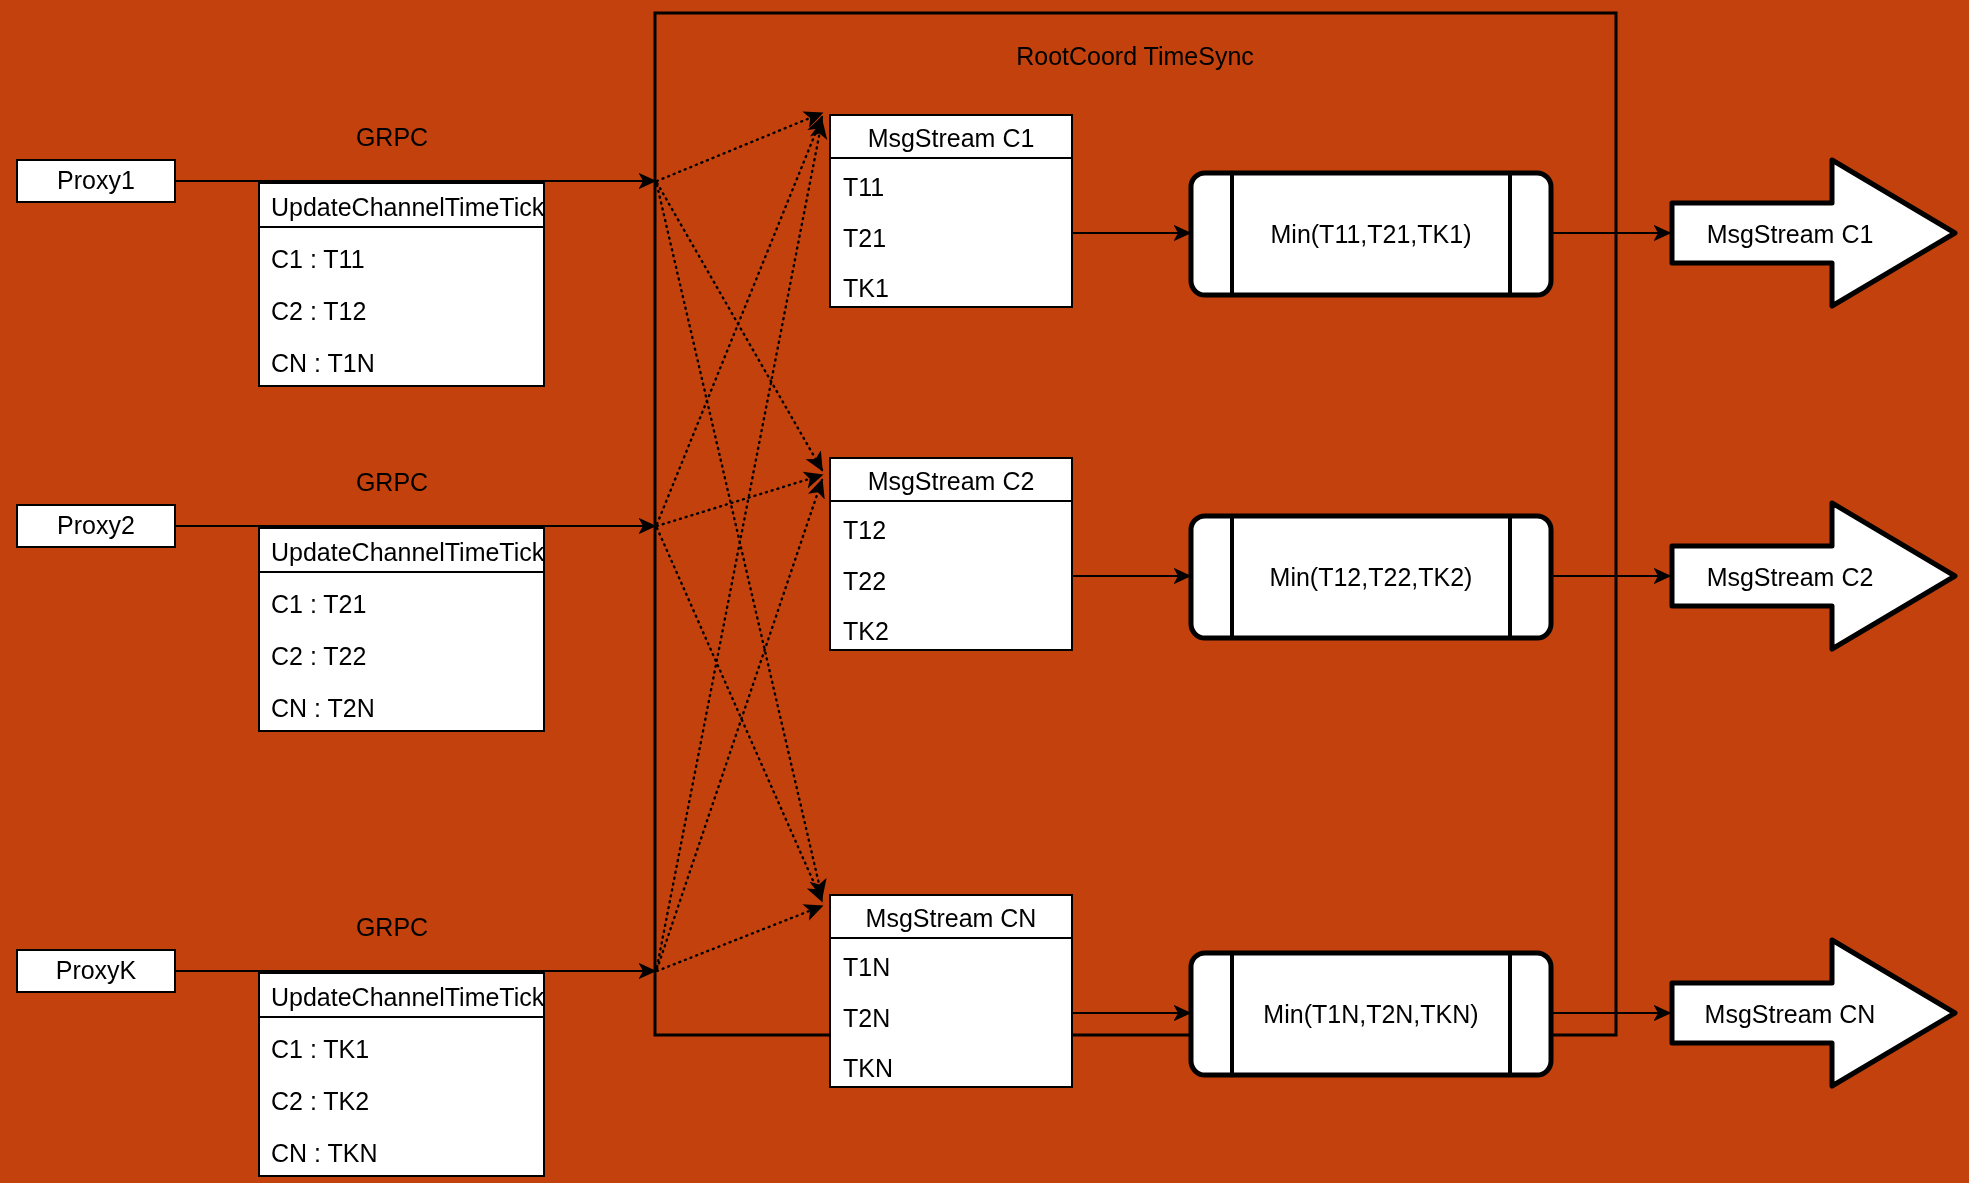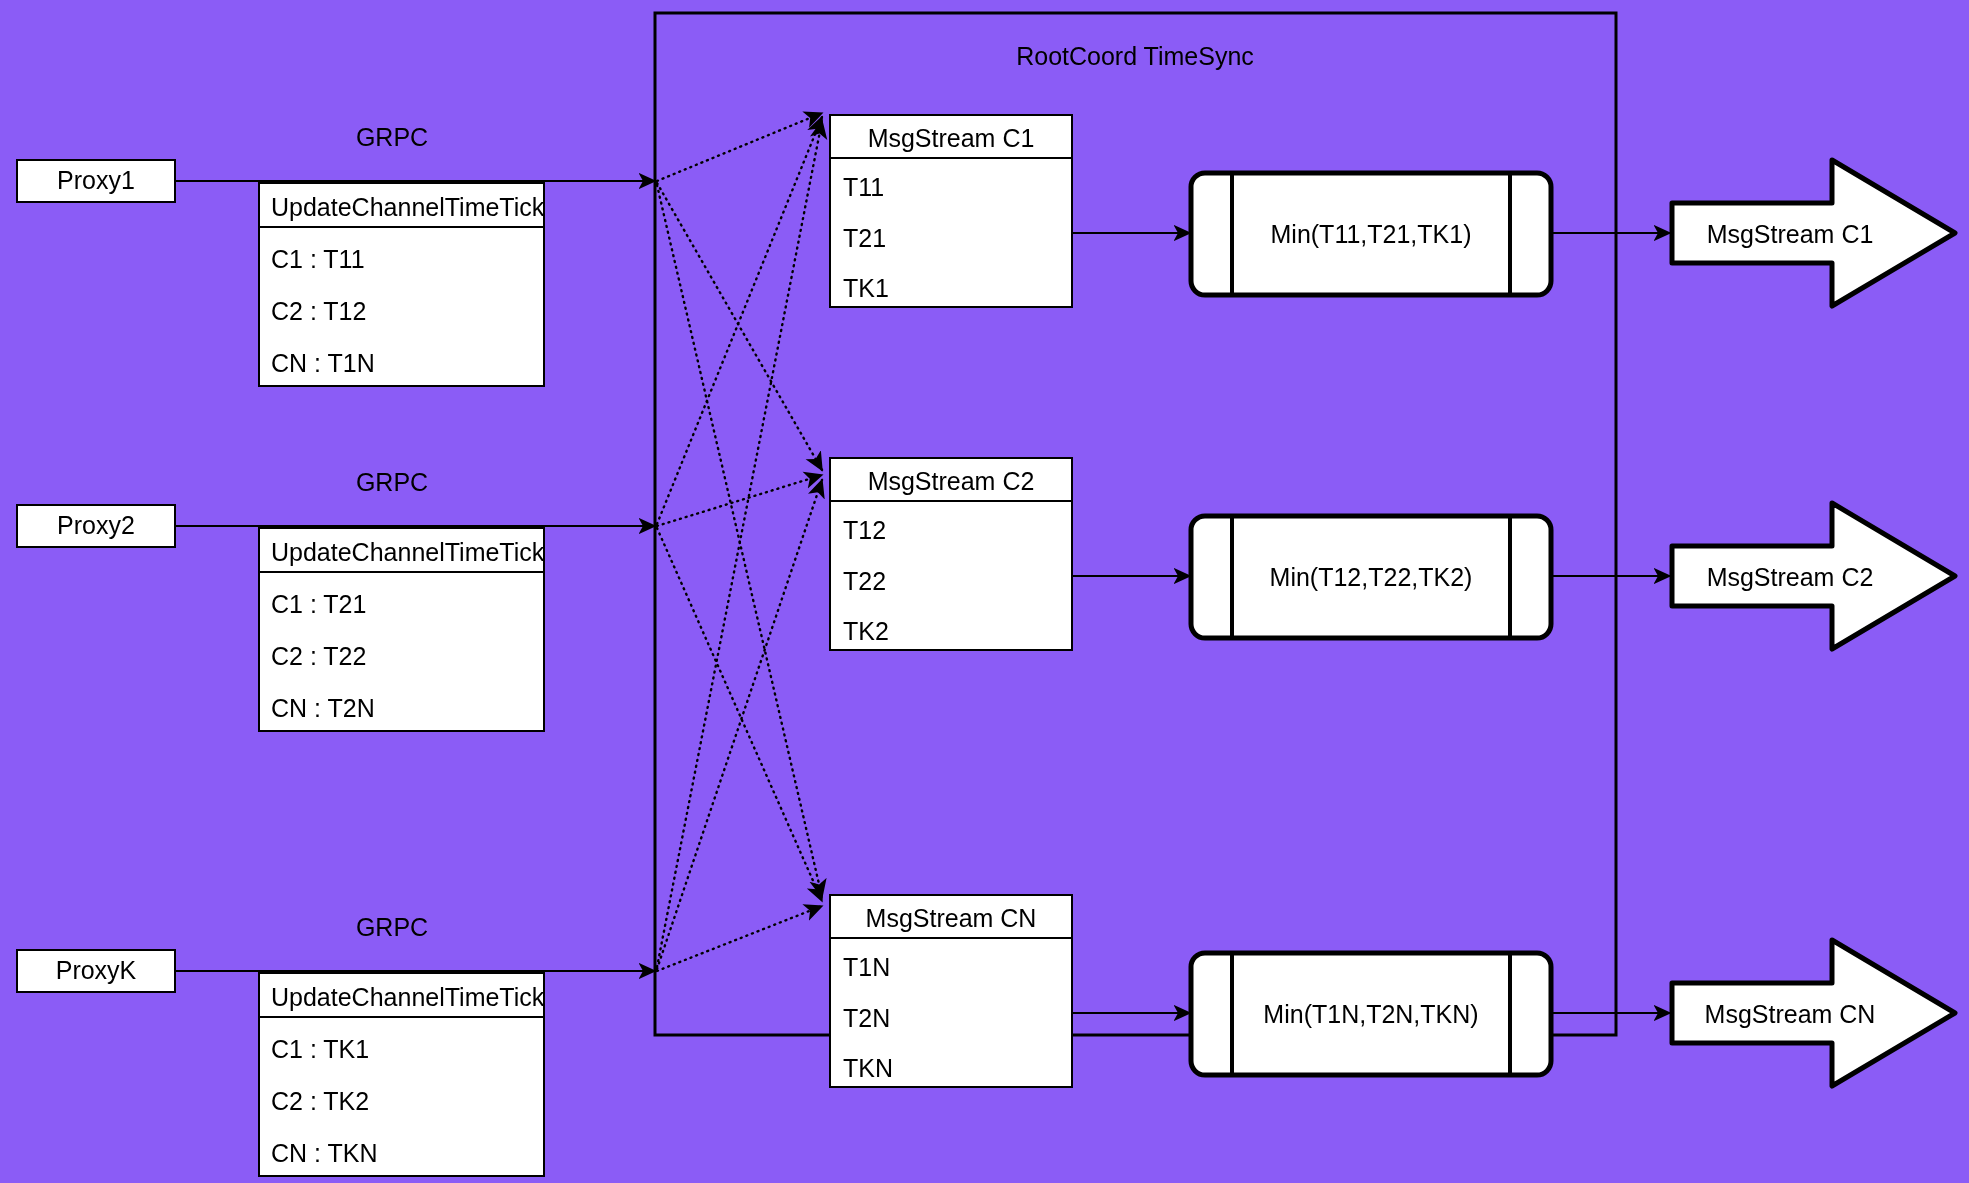--- a/index.html
+++ b/index.html
@@ -7,21 +7,21 @@
     padding: 0;
     background: #ffffff;
   }
   body {
     font-family: "Liberation Sans", sans-serif;
   }
   #stage {
     position: relative;
     width: 1969px;
     height: 1183px;
-    background: #8b5cf6;
+    background: #c2410c;
     overflow: hidden;
   }
   svg#diagram {
     position: absolute;
     left: 0;
     top: 0;
     width: 1969px;
     height: 1183px;
     display: block;
   }

